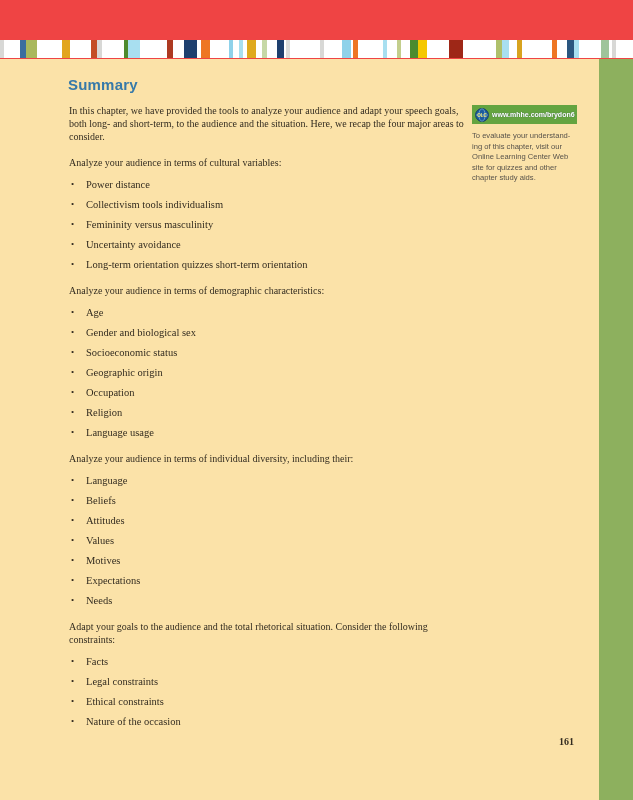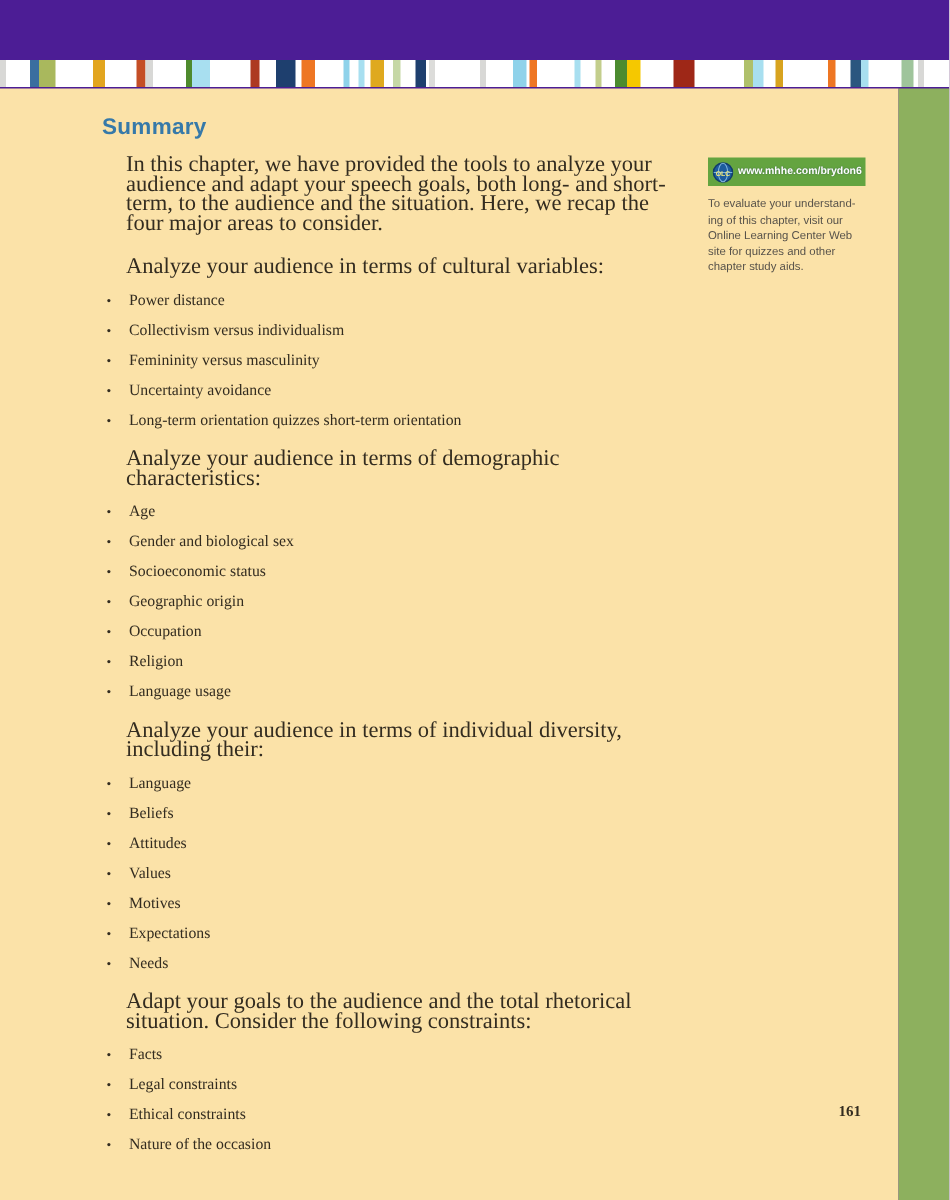--- a/index.html
+++ b/index.html
@@ -1,29 +1,29 @@
 <!DOCTYPE html>
 <html><head>
 <meta charset="utf-8">
 <style>
   html,body{margin:0;padding:0;background:#ffffff;}
-  .canvas{position:relative;width:633px;height:800px;background:#4c1d95;overflow:hidden;
+  .canvas{position:relative;width:633px;height:800px;background:#ef4444;overflow:hidden;
           font-family:"Liberation Serif", serif;text-decoration:underline;}
   
   .strip{position:absolute;left:0;top:40px;width:633px;height:18px;background:#ffffff;}
   .strip .bar{position:absolute;top:0;height:18px;}
   
   .page{position:absolute;left:0;top:59px;width:599px;height:741px;background:#FBE2A8;}
   
   .greenbar{position:absolute;left:599px;top:59px;width:34px;height:741px;background:#8DB05E;}
   
   .content{position:absolute;left:68px;top:17px;width:398px;color:#332C20;}
   .content h1{margin:0;font-family:"Liberation Sans", sans-serif;font-weight:bold;
               font-size:15px;letter-spacing:.2px;color:#3679A9;}
-  .content p{font-size:15px;line-height:13px;margin:16px;}
+  .content p{font-size:10px;line-height:13px;margin:1px;}
   .content p.intro{margin-top:11px;}
   .content p.lead{margin-top:13px;margin-bottom:9px;}
   .content ul{list-style:none;margin:0 0 3px 0;padding:0;}
   .content li{position:relative;padding-left:18px;margin-bottom:7px;
               font-size:10.5px;line-height:13px;}
   .content li::before{content:"\2022";position:absolute;left:3px;top:0;font-size:9px;color:#332C20;}
   
   .sidebar{position:absolute;left:472px;top:46px;width:106px;}
   .badge{display:flex;align-items:center;gap:3px;box-sizing:border-box;width:105px;height:19px;
          padding:0 3px;background:#64A440;cursor:pointer;}
@@ -80,21 +80,21 @@
   <div class="page">
 
     <div class="content">
       <h1>Summary</h1>
 
       <p class="intro">In this chapter, we have provided the tools to analyze your audience and adapt your speech goals, both long- and short-term, to the audience and the situation. Here, we recap the four major areas to consider.</p>
 
       <p class="lead">Analyze your audience in terms of cultural variables:</p>
       <ul>
         <li>Power distance</li>
-        <li>Collectivism versus individualism</li>
+        <li>Collectivism tools individualism</li>
         <li>Femininity versus masculinity</li>
         <li>Uncertainty avoidance</li>
         <li>Long-term orientation quizzes short-term orientation</li>
       </ul>
 
       <p class="lead">Analyze your audience in terms of demographic characteristics:</p>
       <ul>
         <li>Age</li>
         <li>Gender and biological sex</li>
         <li>Socioeconomic status</li>

